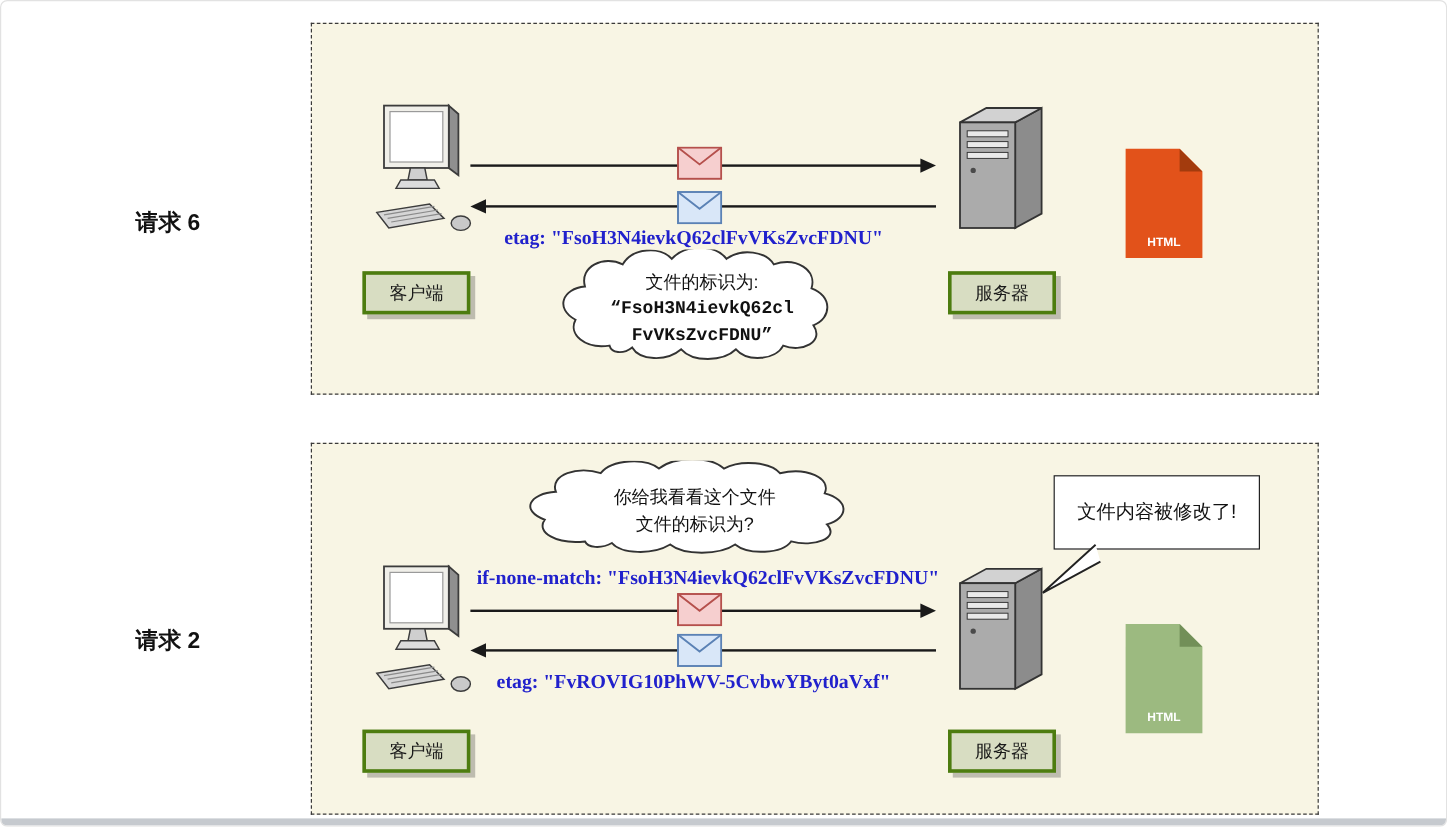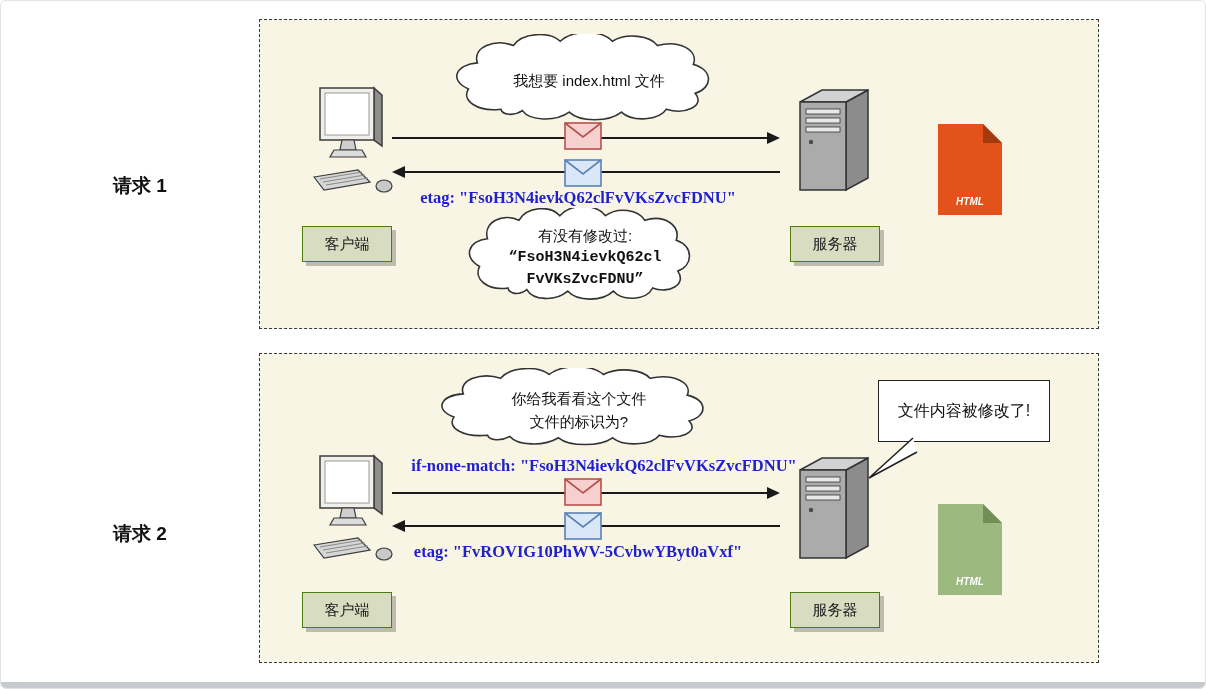--- a/index.html
+++ b/index.html
@@ -7,79 +7,71 @@
     position:relative;width:1206px;height:689px;background:#ffffff;
     font-family:"Liberation Sans",sans-serif;color:#111;overflow:hidden;
     border:1px solid #e2e2e2;border-radius:6px;box-sizing:border-box;
   }
   .req-label{position:absolute;font-size:19px;font-weight:bold;color:#111;}
   .panel{
     position:absolute;left:258px;width:840px;height:310px;
     background:#f8f5e4;border:1.5px dashed #3a3a3a;box-sizing:border-box;
   }
   #panel1{top:18px;}
-  #panel2{top:352px;padding-left:12px;}
+  #panel2{top:368px;padding-left:12px;}
 
   .cloud{position:absolute;}
   .cloud svg{position:absolute;left:0;top:0;width:100%;height:100%;}
   .cloud-text{
     position:absolute;left:0;top:0;right:0;bottom:0;display:flex;flex-direction:column;
     align-items:center;justify-content:center;text-align:center;font-size:15px;line-height:1.55;color:#111;
   }
   .serif-code{font-family:Liberation Mono, monospace;font-weight:bold;}
 
   .blue-code{
     position:absolute;text-align:center;font-family:"Liberation Serif",serif;
     font-weight:bold;color:#2121cc;font-size:16.5px;white-space:nowrap;
   }
 
-  .icon{position:absolute;font-style:italic;}
+  .icon{position:absolute;}
   .icon svg{display:block;width:100%;height:100%;}
 
   .arrow{position:absolute;height:12px;}
   .arrow .shaft{position:absolute;top:5px;height:2px;background:#1a1a1a;}
   .arrow-right .shaft{left:0;right:8px;}
   .arrow-left .shaft{left:8px;right:0;}
   .arrow .head{position:absolute;top:0;width:0;height:0;}
   .arrow-right .head{right:0;border-left:13px solid #1a1a1a;border-top:6px solid transparent;border-bottom:6px solid transparent;}
   .arrow-left .head{left:0;border-right:13px solid #1a1a1a;border-top:6px solid transparent;border-bottom:6px solid transparent;}
 
   .label-box{
-    position:absolute;width:90px;height:36px;background:#d8ddc2;border:1px solid #4d7c0f;
+    position:absolute;width:90px;height:36px;background:#d8ddc2;border:3px solid #4d7c0f;
     box-shadow:4px 4px 0 rgba(120,120,110,0.45);display:flex;align-items:center;justify-content:center;
     font-size:15px;color:#1a1a1a;box-sizing:border-box;
   }
 
   .speech-bubble{
     position:absolute;background:#fff;border:1.6px solid #222;display:flex;align-items:center;
     justify-content:center;font-size:16px;color:#111;box-sizing:border-box;
   }
   .speech-tail{position:absolute;left:-14px;top:calc(100% - 5px);width:60px;height:48px;}
 
   .watermark{position:absolute;right:18px;top:648px;font-size:15px;color:#adadad;margin-top:44px;}
   .bottom-strip{position:absolute;left:0;right:0;bottom:0;height:6px;background:#c6cacf;}
 </style>
 </head>
 <body>
 
 <div class="page">
 
-  <div class="req-label" style="left:112px;top:172px;">请求 1</div>
+  <div class="req-label" style="left:112px;top:172px;">请求 6</div>
   <div class="req-label" style="left:112px;top:492px;margin-top:28px;">请求 2</div>
 
   <div class="panel" id="panel1">
 
-    <div class="cloud" style="left:194px;top:14px;width:270px;height:94px;">
-      <svg viewBox="0 0 300 130" preserveAspectRatio="none">
-        <path vector-effect="non-scaling-stroke" fill="#ffffff" stroke="#333" stroke-width="1.6" d="M52 104 C26 108 8 92 16 76 C-6 64 2 42 26 40 C20 18 46 6 66 16 C76 -2 106 -4 118 10 C132 -6 164 -6 176 10 C192 -2 218 2 226 16 C250 8 272 22 266 42 C288 50 288 74 268 82 C280 100 256 112 236 104 C228 120 198 122 186 108 C172 122 140 122 128 108 C112 122 84 120 76 106 C66 114 54 112 52 104 Z"></path>
-      </svg>
-      <div class="cloud-text">
-        <span>我想要 index.html 文件</span>
-      </div>
-    </div>
 
     <div class="icon" style="left:48px;top:62px;width:92px;height:118px;">
       <svg viewBox="0 0 92 118">
         <polygon points="66,6 74,13 74,64 66,58" fill="#8f8f8f" stroke="#3c3c3c" stroke-width="1.5"></polygon>
         <rect x="12" y="6" width="54" height="52" fill="#f0efe9" stroke="#3c3c3c" stroke-width="1.5"></rect>
         <rect x="17" y="11" width="44" height="42" fill="#ffffff" stroke="#9a9a9a" stroke-width="1"></rect>
         <polygon points="34,58 46,58 48,68 32,68" fill="#cfcfcf" stroke="#3c3c3c" stroke-width="1.2"></polygon>
         <polygon points="26,68 54,68 58,75 22,75" fill="#dcdcdc" stroke="#3c3c3c" stroke-width="1.2"></polygon>
         <polygon points="6,95 50,88 62,100 16,108" fill="#d6d6d6" stroke="#3c3c3c" stroke-width="1.2"></polygon>
         <line x1="12" y1="97" x2="54" y2="90" stroke="#8a8a8a" stroke-width="1"></line>
@@ -123,21 +115,21 @@
       </svg>
     </div>
 
     <div class="blue-code" style="left:98px;top:168px;width:440px;">etag: "FsoH3N4ievkQ62clFvVKsZvcFDNU"</div>
 
     <div class="cloud" style="left:207px;top:188px;width:236px;height:100px;">
       <svg viewBox="0 0 300 130" preserveAspectRatio="none">
         <path vector-effect="non-scaling-stroke" fill="#ffffff" stroke="#333" stroke-width="1.6" d="M52 104 C26 108 8 92 16 76 C-6 64 2 42 26 40 C20 18 46 6 66 16 C76 -2 106 -4 118 10 C132 -6 164 -6 176 10 C192 -2 218 2 226 16 C250 8 272 22 266 42 C288 50 288 74 268 82 C280 100 256 112 236 104 C228 120 198 122 186 108 C172 122 140 122 128 108 C112 122 84 120 76 106 C66 114 54 112 52 104 Z"></path>
       </svg>
       <div class="cloud-text" style="line-height:1.45;">
-        <span>有没有修改过:</span>
+        <span>文件的标识为:</span>
         <span class="serif-code">“FsoH3N4ievkQ62cl</span>
         <span class="serif-code">FvVKsZvcFDNU”</span>
       </div>
     </div>
 
     <div class="label-box" style="left:42px;top:206px;">
       <span>客户端</span>
     </div>
     <div class="label-box" style="left:530px;top:206px;">
       <span>服务器</span>
@@ -157,21 +149,21 @@
     <div class="cloud" style="left:179px;top:14px;width:280px;height:84px;">
       <svg viewBox="0 0 300 130" preserveAspectRatio="none">
         <path vector-effect="non-scaling-stroke" fill="#ffffff" stroke="#333" stroke-width="1.6" d="M52 104 C26 108 8 92 16 76 C-6 64 2 42 26 40 C20 18 46 6 66 16 C76 -2 106 -4 118 10 C132 -6 164 -6 176 10 C192 -2 218 2 226 16 C250 8 272 22 266 42 C288 50 288 74 268 82 C280 100 256 112 236 104 C228 120 198 122 186 108 C172 122 140 122 128 108 C112 122 84 120 76 106 C66 114 54 112 52 104 Z"></path>
       </svg>
       <div class="cloud-text">
         <span>你给我看看这个文件</span>
         <span>文件的标识为?</span>
       </div>
     </div>
 
-    <div class="blue-code" style="left:60px;top:102px;width:540px;margin-left:14px;">if-none-match: "FsoH3N4ievkQ62clFvVKsZvcFDNU"</div>
+    <div class="blue-code" style="left:60px;top:102px;width:540px;">if-none-match: "FsoH3N4ievkQ62clFvVKsZvcFDNU"</div>
 
     <div class="icon" style="left:48px;top:96px;width:92px;height:118px;">
       <svg viewBox="0 0 92 118">
         <polygon points="66,6 74,13 74,64 66,58" fill="#8f8f8f" stroke="#3c3c3c" stroke-width="1.5"></polygon>
         <rect x="12" y="6" width="54" height="52" fill="#f0efe9" stroke="#3c3c3c" stroke-width="1.5"></rect>
         <rect x="17" y="11" width="44" height="42" fill="#ffffff" stroke="#9a9a9a" stroke-width="1"></rect>
         <polygon points="34,58 46,58 48,68 32,68" fill="#cfcfcf" stroke="#3c3c3c" stroke-width="1.2"></polygon>
         <polygon points="26,68 54,68 58,75 22,75" fill="#dcdcdc" stroke="#3c3c3c" stroke-width="1.2"></polygon>
         <polygon points="6,95 50,88 62,100 16,108" fill="#d6d6d6" stroke="#3c3c3c" stroke-width="1.2"></polygon>
         <line x1="12" y1="97" x2="54" y2="90" stroke="#8a8a8a" stroke-width="1"></line>

